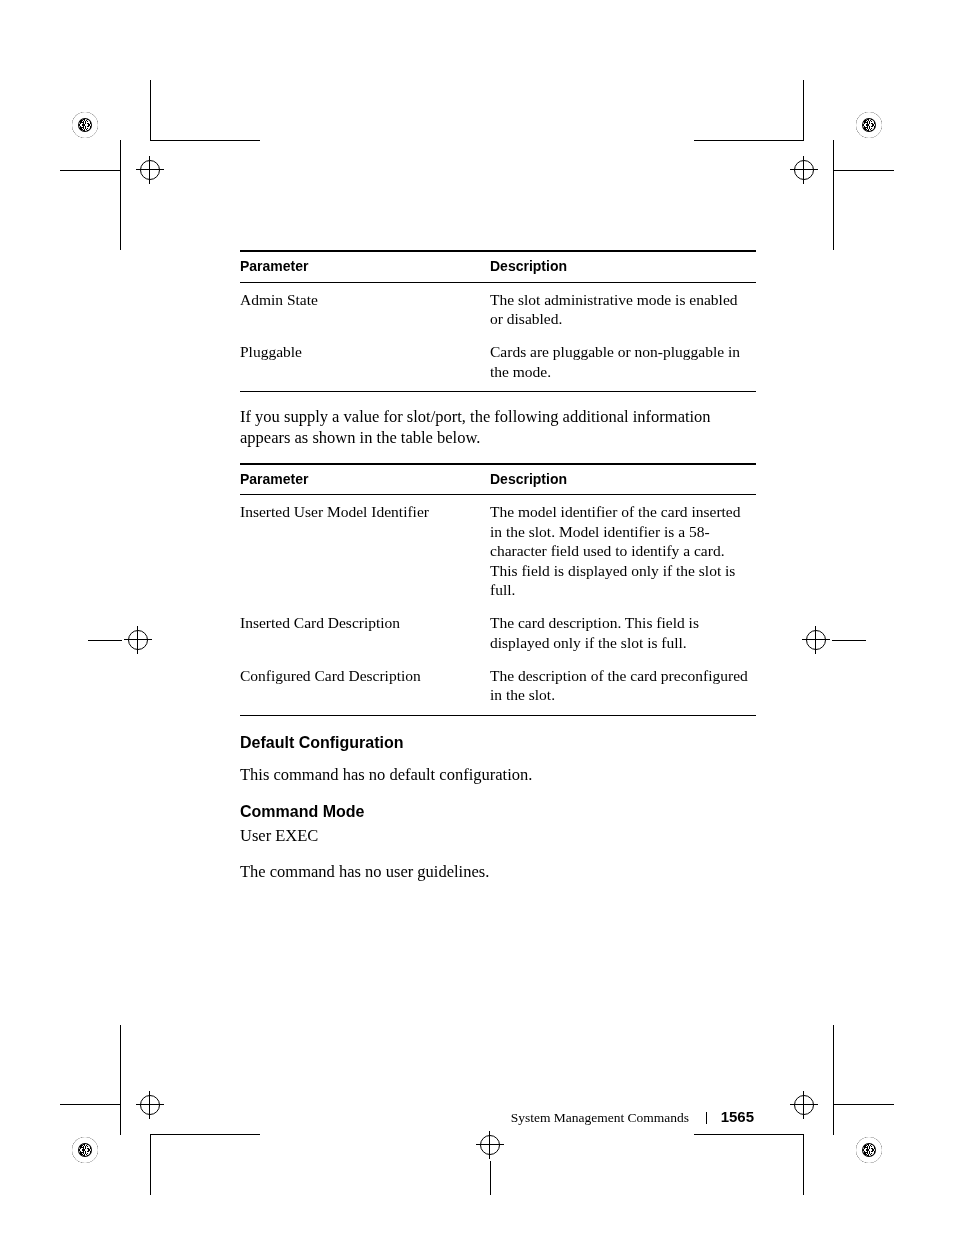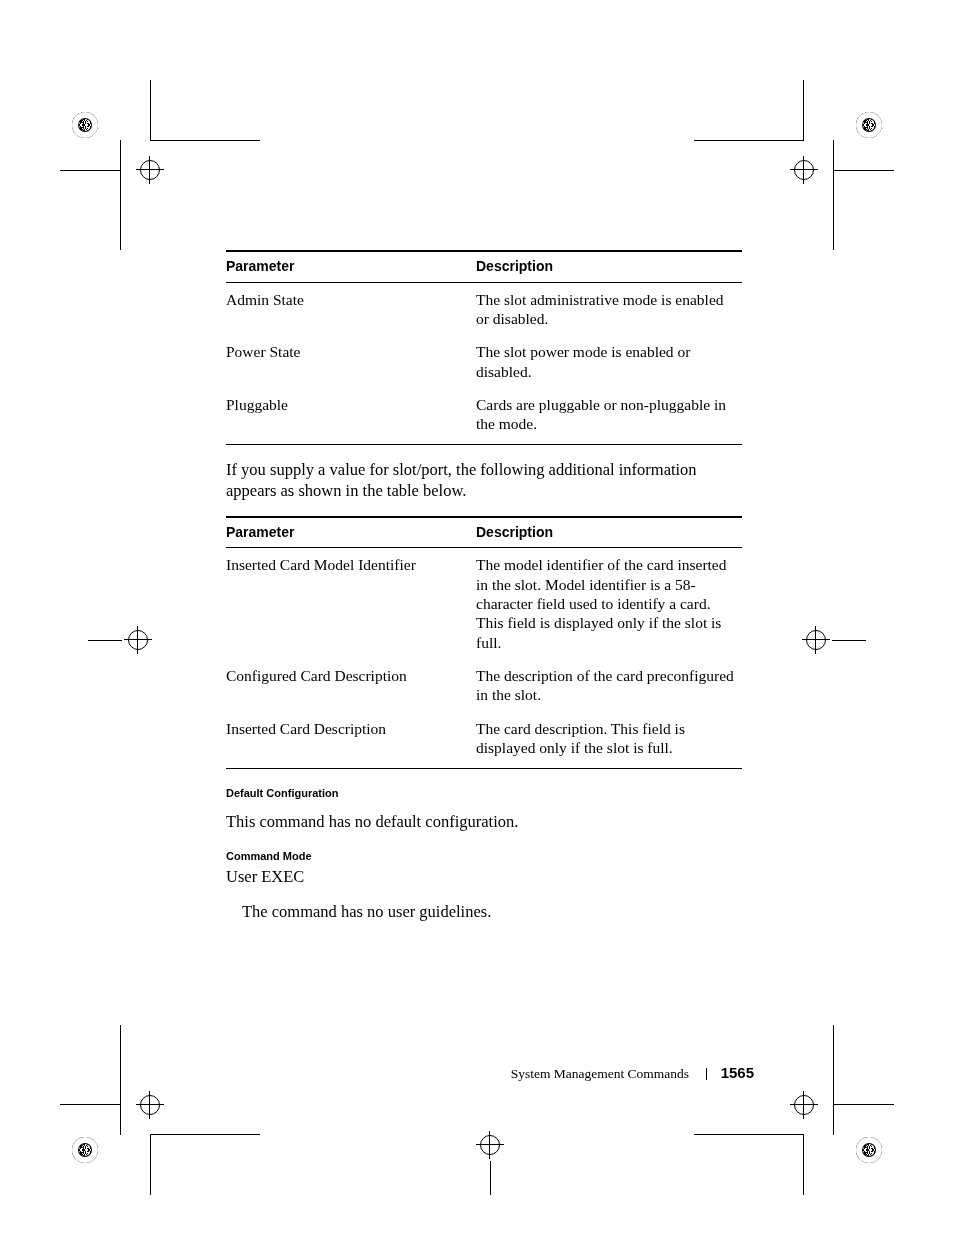--- a/index.html
+++ b/index.html
@@ -12,21 +12,21 @@
     font-family: Georgia, 'Times New Roman', serif;
     color: #000;
   }
   .page {
     position: relative;
     width: 954px;
     height: 1235px;
   }
   .content {
     position: absolute;
-    left: 226px;
+    left: 240px;
     top: 250px;
     width: 516px;
   }
 
   
   .reg {
     position: absolute;
     pointer-events: none;
   }
   .reg .hline, .reg .vline { position: absolute; background: #000; }
@@ -77,29 +77,29 @@
 
   .body-p {
     font-size: 16.5px;
     line-height: 1.3;
     margin: 6px 0 14px 0;
   }
 
   h3.section {
     font-family: Arial, Helvetica, sans-serif;
     font-weight: bold;
-    font-size: 11px;
+    font-size: 16px;
     margin: 18px 0 4px 0;
   }
 
   .footer {
     position: absolute;
     left: 238px;
     width: 516px;
-    top: 1064px;
+    top: 1108px;
     font-size: 13px;
     text-align: right;
   }
   .footer .chap {
     font-family: Georgia, serif;
     font-size: 13.5px;
   }
   .footer .sep {
     display: inline-block;
     border-left: 1px solid #000;
@@ -188,24 +188,20 @@
           <th>Parameter</th>
           <th>Description</th>
         </tr>
       </thead>
       <tbody>
         <tr>
           <td>Admin State</td>
           <td>The slot administrative mode is enabled or disabled.</td>
         </tr>
         <tr>
-          <td>Power State</td>
-          <td>The slot power mode is enabled or disabled.</td>
-        </tr>
-        <tr>
           <td>Pluggable</td>
           <td>Cards are pluggable or non-pluggable in the mode.</td>
         </tr>
       </tbody>
     </table>
     <div class="table-bottom"></div>
 
     <p class="body-p">If you supply a value for slot/port, the following additional information appears as shown in the table below.</p>
 
     <table class="ptable">
@@ -214,42 +210,42 @@
           <col>
         </colgroup>
       <thead>
         <tr>
           <th>Parameter</th>
           <th>Description</th>
         </tr>
       </thead>
       <tbody>
         <tr>
-          <td>Inserted Card Model Identifier</td>
+          <td>Inserted User Model Identifier</td>
           <td>The model identifier of the card inserted in the slot. Model identifier is a 58-character field used to identify a card. This field is displayed only if the slot is full.</td>
+        </tr>
+        <tr>
+          <td>Inserted Card Description</td>
+          <td>The card description. This field is displayed only if the slot is full.</td>
         </tr>
         <tr>
           <td>Configured Card Description</td>
           <td>The description of the card preconfigured in the slot.</td>
-        </tr>
-        <tr>
-          <td>Inserted Card Description</td>
-          <td>The card description. This field is displayed only if the slot is full.</td>
         </tr>
       </tbody>
     </table>
     <div class="table-bottom"></div>
 
     <h3 class="section">Default Configuration</h3>
     <p class="body-p" style="margin-top:12px;font-family:Liberation Serif, serif;">This command has no default configuration.</p>
 
     <h3 class="section">Command Mode</h3>
     <p class="body-p" style="margin-top:2px;">User EXEC</p>
 
-    <p class="body-p" style="margin-top:2px;margin-left:16px;">The command has no user guidelines.</p>
+    <p class="body-p" style="margin-top:2px;">The command has no user guidelines.</p>
 
   </div>
 
   <div class="footer">
     <span class="chap">System Management Commands</span>
     <span class="sep"></span>
     <span class="pnum">1565</span>
   </div>
 
 </div>

